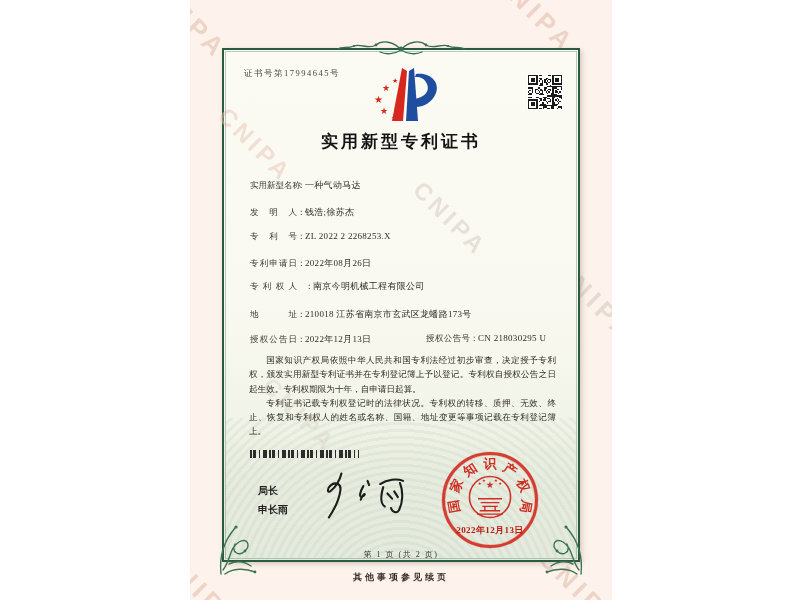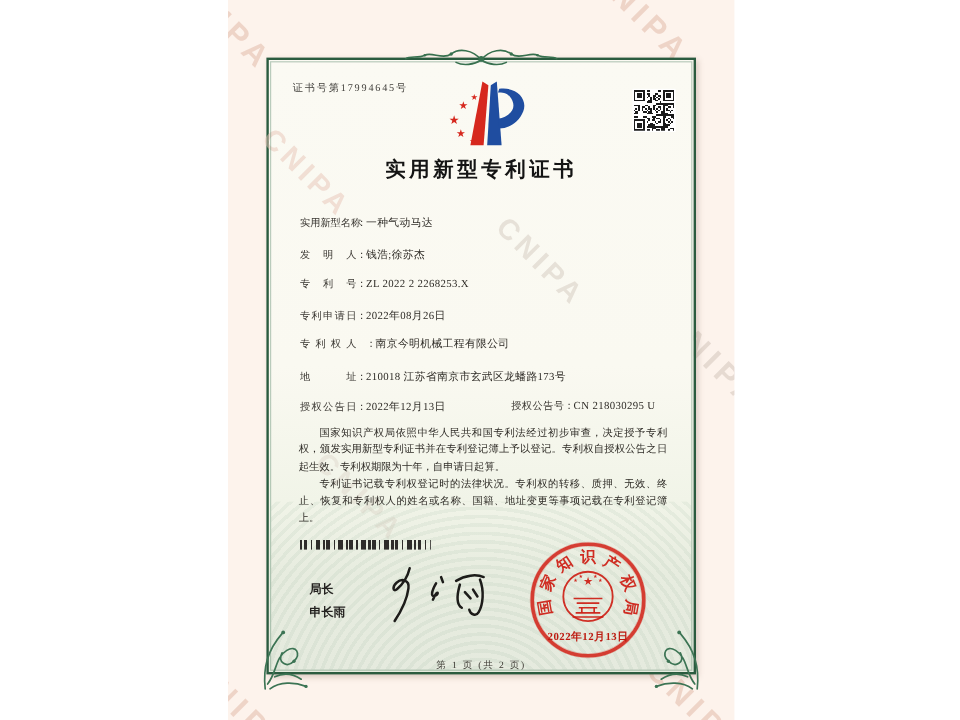--- a/index.html
+++ b/index.html
@@ -416,14 +416,15 @@
             <path d="M14,30 h28 M17,34.5 h22 M19,39 h18 M16,44 h24 M13,48 h30"></path>
             <path d="M22,39 v5 M34,39 v5"></path>
           </g>
         </svg>
         <div class="seal-date">2022年12月13日</div>
       </div>
 
       <div class="page-ind">第 1 页 (共 2 页)</div>
     </div>
 
+    <div class="footer-note">其他事项参见续页</div>
   </div>
 </div>
 
 </body></html>

